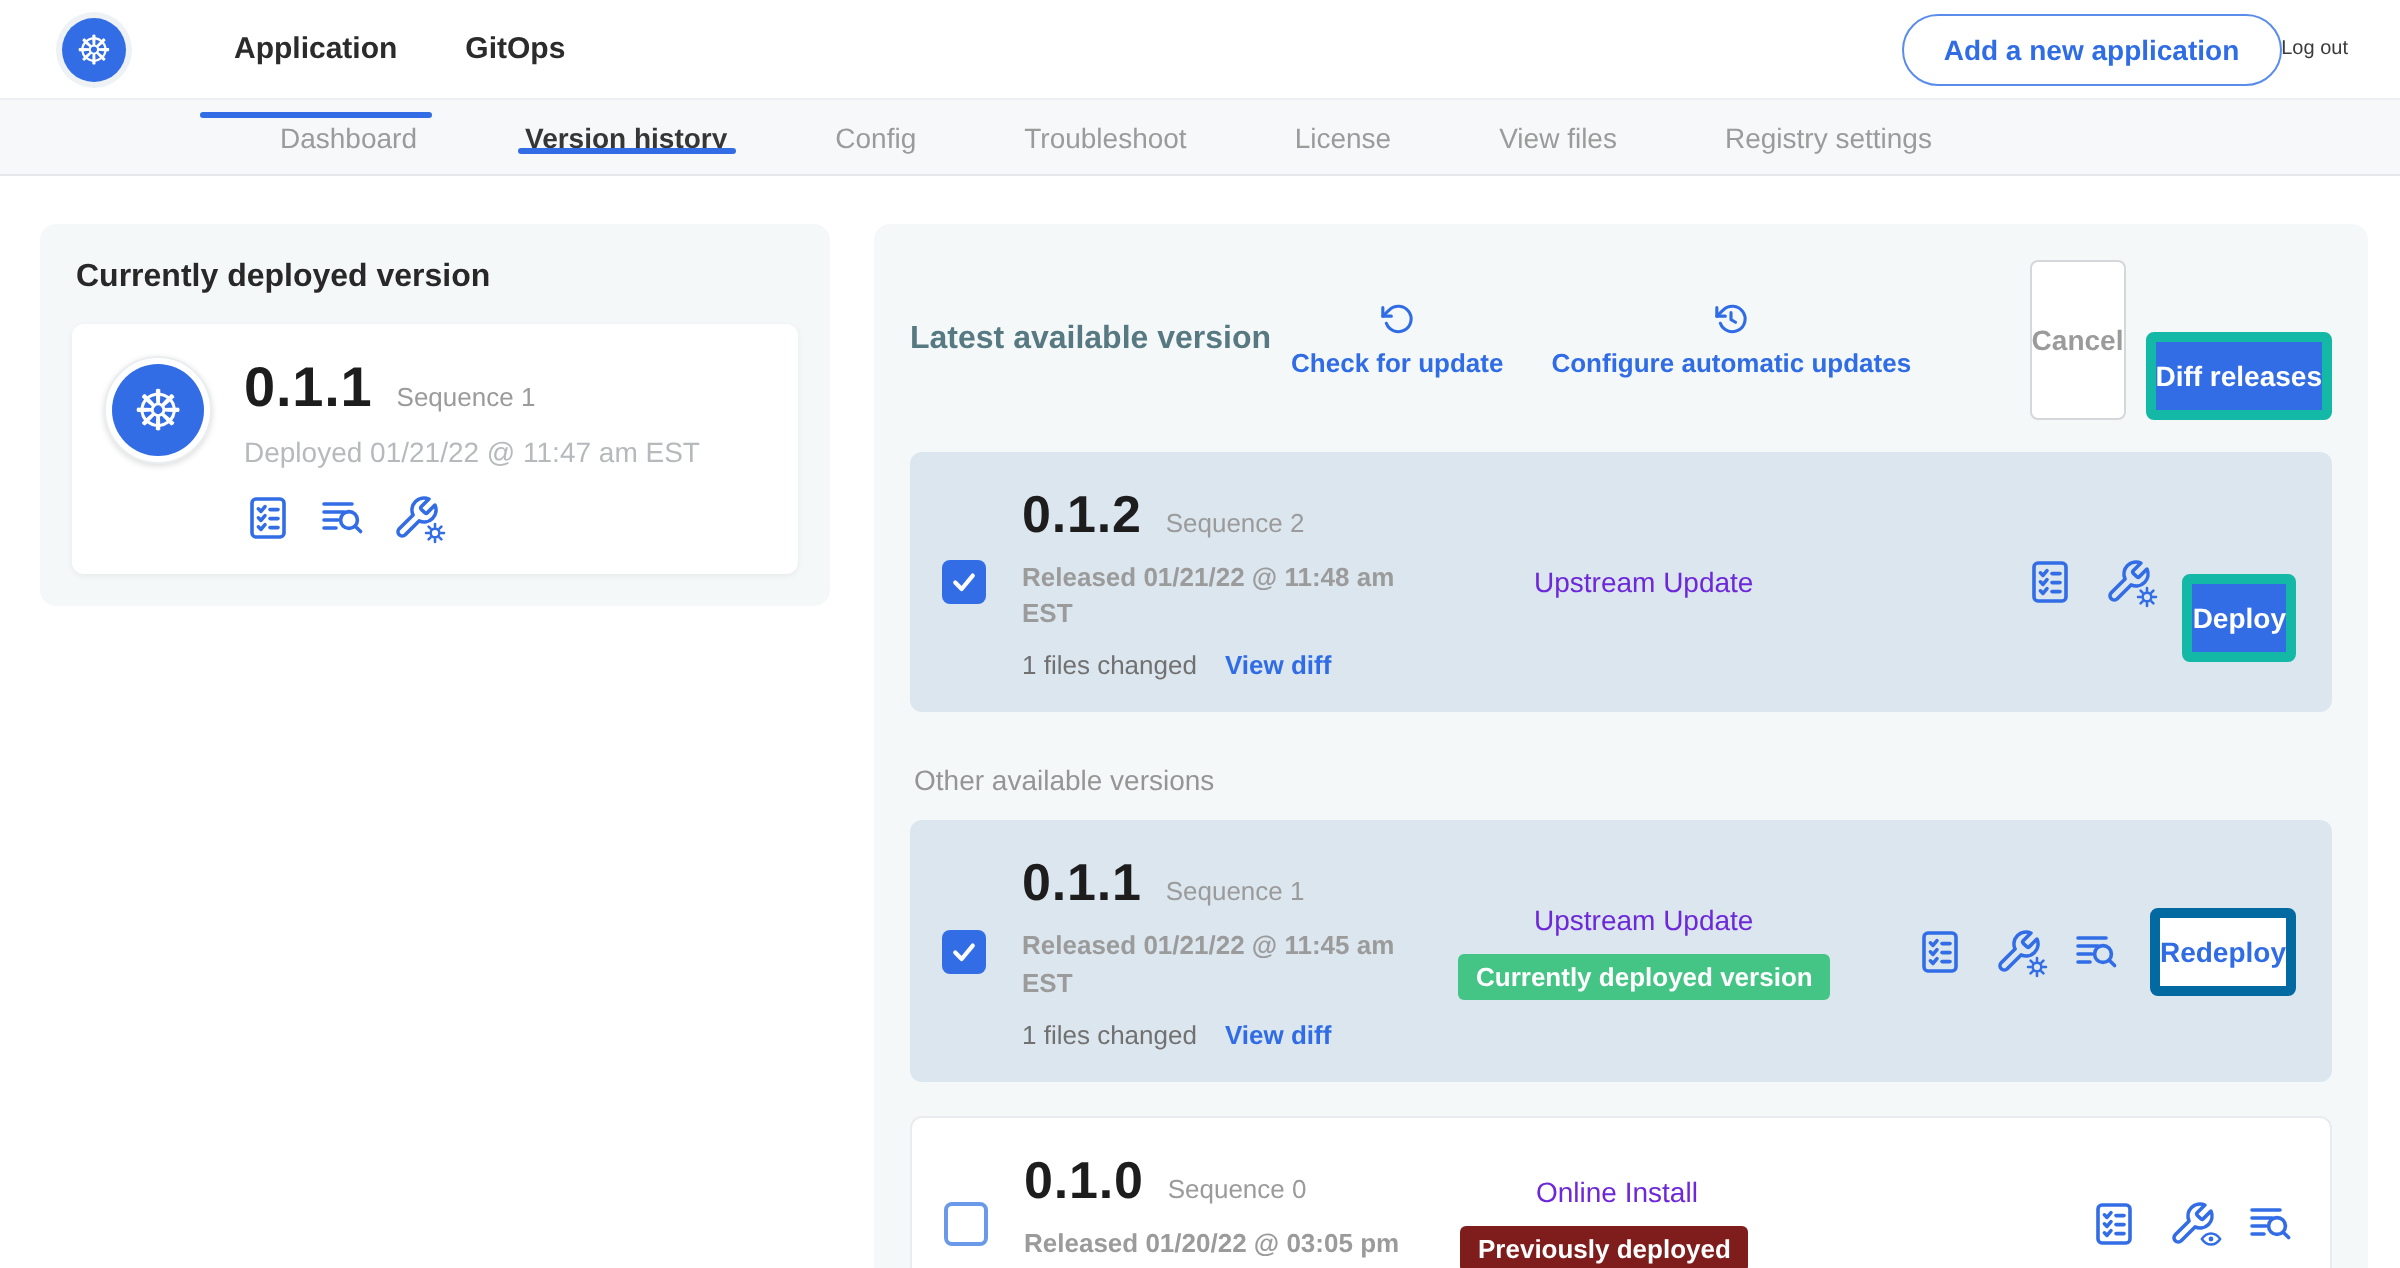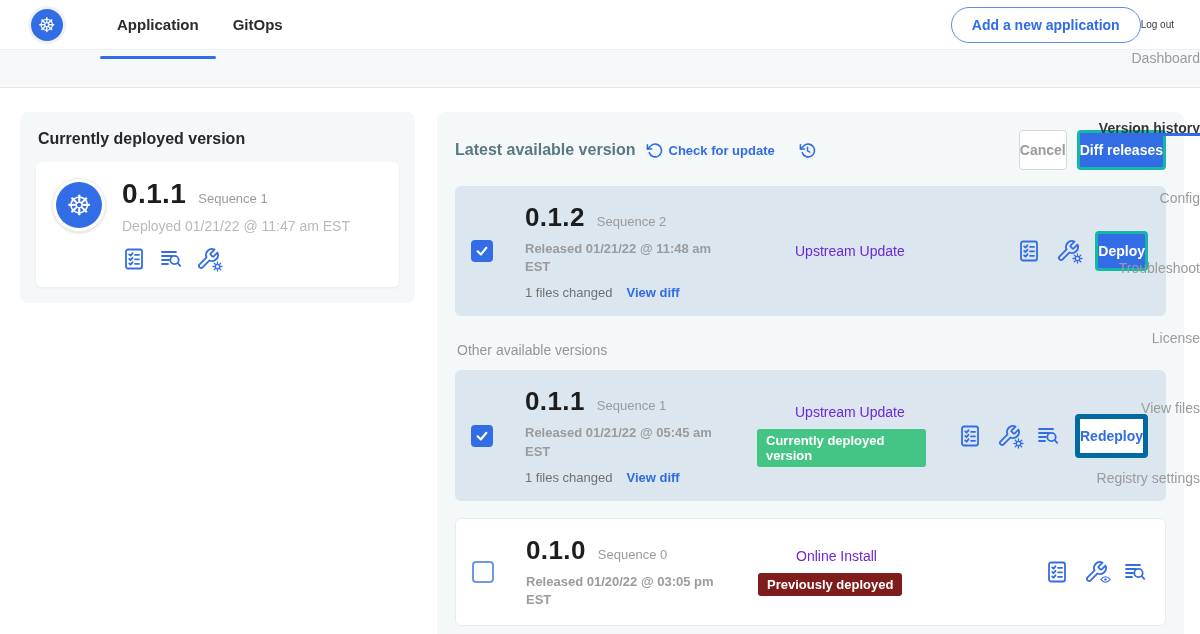--- a/index.html
+++ b/index.html
@@ -20,21 +20,21 @@
   .top-tab { position:relative; height:68px; display:flex; align-items:center; padding:0 17px;
              font-size:15px; font-weight:700; color:#2b2b2b; cursor:pointer; }
   .top-tab.active::after { content:""; position:absolute; left:0; right:0; bottom:0; height:3px;
                            background:#326de6; border-radius:2px; }
   .top-right { margin-left:auto; display:flex; align-items:center; }
   .pill-btn { background:#fff; border:1px solid #5a8ceb; color:#2f6ce5; font-weight:700; font-size:14px;
               border-radius:18px; padding:9px 20px; font-family:inherit; cursor:pointer; }
   .logout { font-size:10px; color:#3a3a3a; font-weight:500; cursor:pointer; }
   
   .subnav { height:38px; background:#f6f8f9; border-bottom:1px solid #e4e8ea;
-            display:flex; align-items:flex-end; padding-left:140px; gap:54px;flex-direction:column; }
+            display:flex; align-items:center; padding-left:140px; gap:54px; }
   .subnav-item { display:flex; align-items:center; font-size:14px; color:#9b9b9b;
                  position:relative; cursor:pointer; white-space:nowrap; }
   .subnav-item.active { color:#363636; font-weight:700; }
   .subnav-item.active::after { content:""; position:absolute; left:-4px; right:-4px; bottom:0;
                                height:3px; background:#326de6; border-radius:2px; }
   
   .main { display:flex; align-items:flex-start; padding:24px 16px 0 20px; gap:22px; }
   .panel { background:#f5f8f9; border-radius:8px; }
   .left-panel { width:395px; padding:16px; flex-shrink:0; }
   .left-title { font-size:16px; font-weight:700; color:#282828; margin:2px 0 14px 2px; }
@@ -52,29 +52,29 @@
   .seq { font-size:13px; color:#9b9b9b; }
   .deployed-at { font-size:14px; color:#b6babd; margin-top:8px; }
   .icon-row { display:flex; gap:13px; margin-top:13px; }
   .ic { width:24px; height:24px; display:block; }
   .ic-wrap { position:relative; display:inline-block; line-height:0; cursor:pointer; color:#326de6; }
   .ic-sub { position:absolute; width:11px; height:11px; right:-3px; bottom:-1px; }
   
   .right-panel { flex:1; padding:18px; min-height:505px; }
   .panel-header { display:flex; align-items:center; margin-bottom:16px; }
   .right-title { font-size:16px; font-weight:700; color:#577981; margin:0 10px 0 0; }
-  .hlink { display:flex; align-items:center; gap:6px; color:#2f6ce5; font-size:13px; font-weight:700; cursor:pointer; }
+  .hlink { display:flex; align-items:center; gap:6px; color:#2f6ce5; font-size:13px; font-weight:700; cursor:pointer;flex-direction:column; }
   .hlink .ic { width:17px; height:17px; }
   .gap24 { margin-left:24px; }
   .hdr-buttons { margin-left:auto; display:flex; gap:10px; }
   .btn { font-family:inherit; font-size:14px; font-weight:700; border-radius:4px; padding:9px 0; cursor:pointer; white-space:nowrap; }
   .btn-cancel { background:#fff; border:1px solid #d4d8da; color:#9b9b9b; }
-  .btn-primary { background:#326de6; border:3px solid #14b8a6; color:#fff; }
+  .btn-primary { background:#326de6; border:5px solid #14b8a6; color:#fff;margin-top:36px; }
   .btn-secondary { background:#fff; border:5px solid #0369a1; color:#2f6ce5; }
-  .vrow { display:flex; align-items:center; gap:32px; padding:16px; border-radius:6px; }
+  .vrow { display:flex; align-items:center; gap:18px; padding:16px; border-radius:6px; }
   .vrow.selected { background:#dbe6ee; }
   .vrow.plain { background:#fff; border:1px solid #e9ecee; margin-top:17px; }
   .checkbox { width:22px; height:22px; border-radius:4px; flex-shrink:0; cursor:pointer; }
   .checkbox.checked { background:#326de6; display:flex; align-items:center; justify-content:center; }
   .checkbox.unchecked { background:#fff; border:2px solid #6b99ea; }
   .col-version { width:200px; flex-shrink:0; }
   .released { font-size:13px; font-weight:700; color:#9b9b9b; margin-top:7px; width:190px; line-height:1.4; }
   .files-line { margin-top:9px; font-size:13px; color:#717171; }
   .view-diff { color:#2f6ce5; font-weight:700; margin-left:14px; cursor:pointer; }
   .col-source { flex:1; }
@@ -202,20 +202,21 @@
       <span class="hlink">
         <svg class="ic">
             <use href="#i-refresh"></use>
           </svg>
         <span>Check for update</span>
       </span>
       <span class="hlink gap24">
         <svg class="ic">
             <use href="#i-auto"></use>
           </svg>
+        <span>Configure automatic updates</span>
       </span>
       <div class="hdr-buttons">
         <button class="btn btn-cancel">Cancel</button>
         <button class="btn btn-primary">Diff releases</button>
       </div>
     </div>
 
     <div class="vrow selected">
       <div class="checkbox checked">
         <svg class="ic" style="width:14px;height:14px">
@@ -259,21 +260,21 @@
       <div class="checkbox checked">
         <svg class="ic" style="width:14px;height:14px">
             <use href="#i-check"></use>
           </svg>
       </div>
       <div class="col-version">
         <div class="ver-line">
           <span class="ver-row">0.1.1</span>
           <span class="seq">Sequence 1</span>
         </div>
-        <div class="released">Released 01/21/22 @ 05:45 am EST</div>
+        <div class="released">Released 01/21/22 @ 11:45 am EST</div>
         <div class="files-line">
           <span>1 files changed</span><span class="view-diff">View diff</span>
         </div>
       </div>
       <div class="col-source">
         <div class="source-label">Upstream Update</div>
         <span class="badge green">Currently deployed version</span>
       </div>
       <div class="col-actions">
         <span class="ic-wrap">

